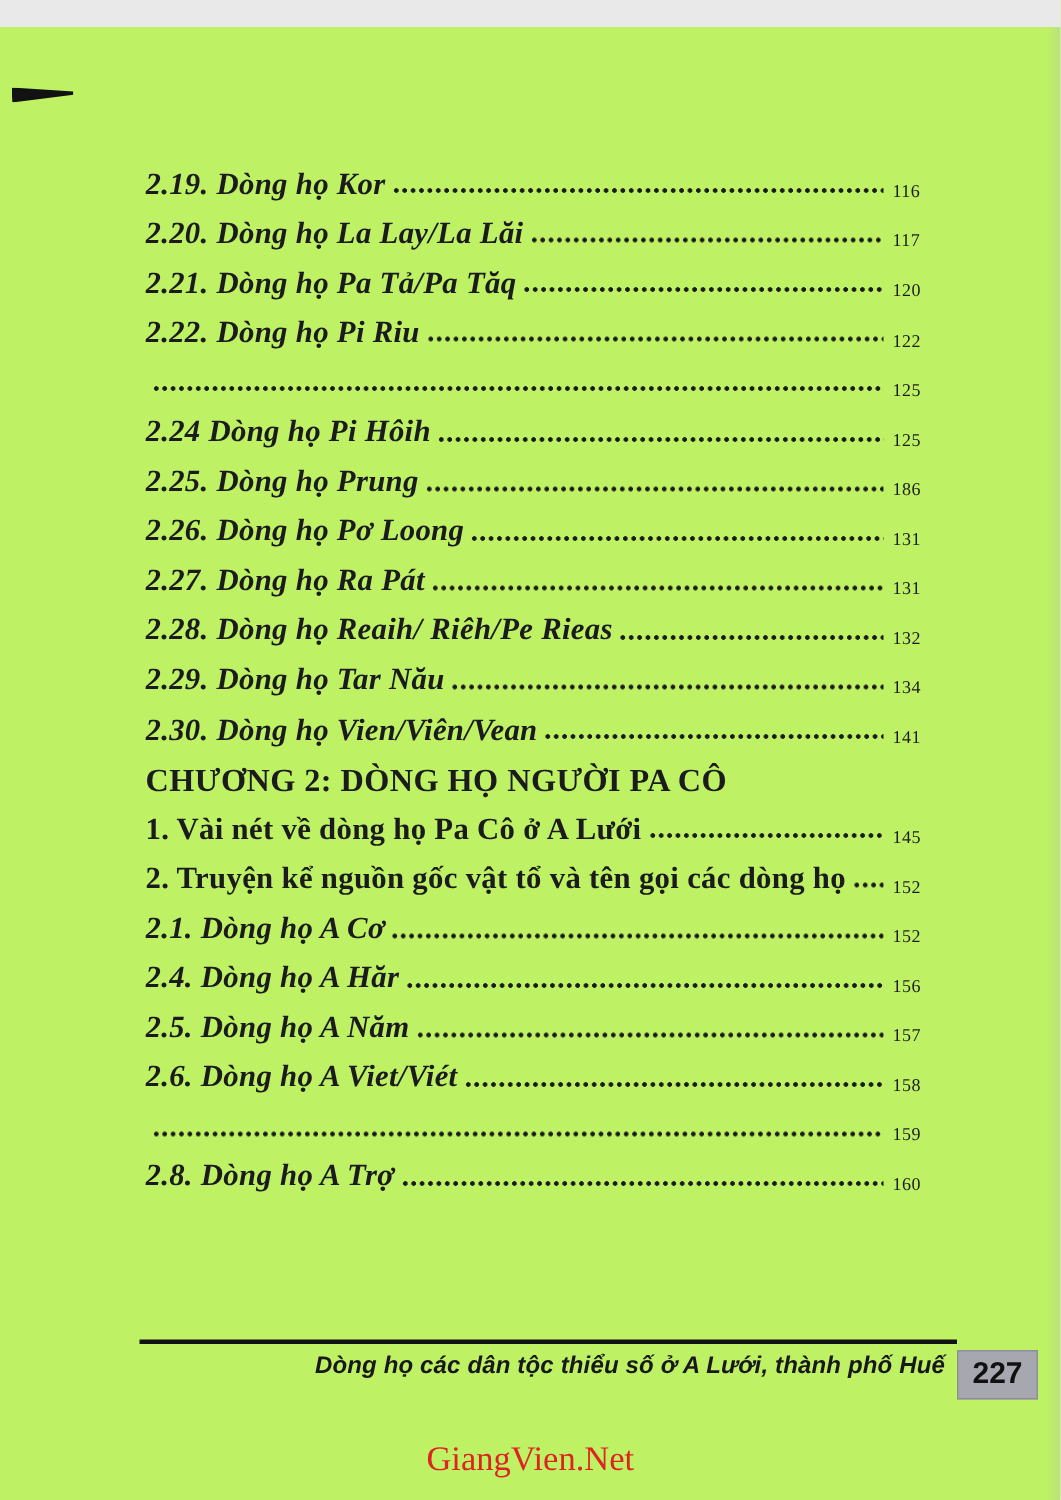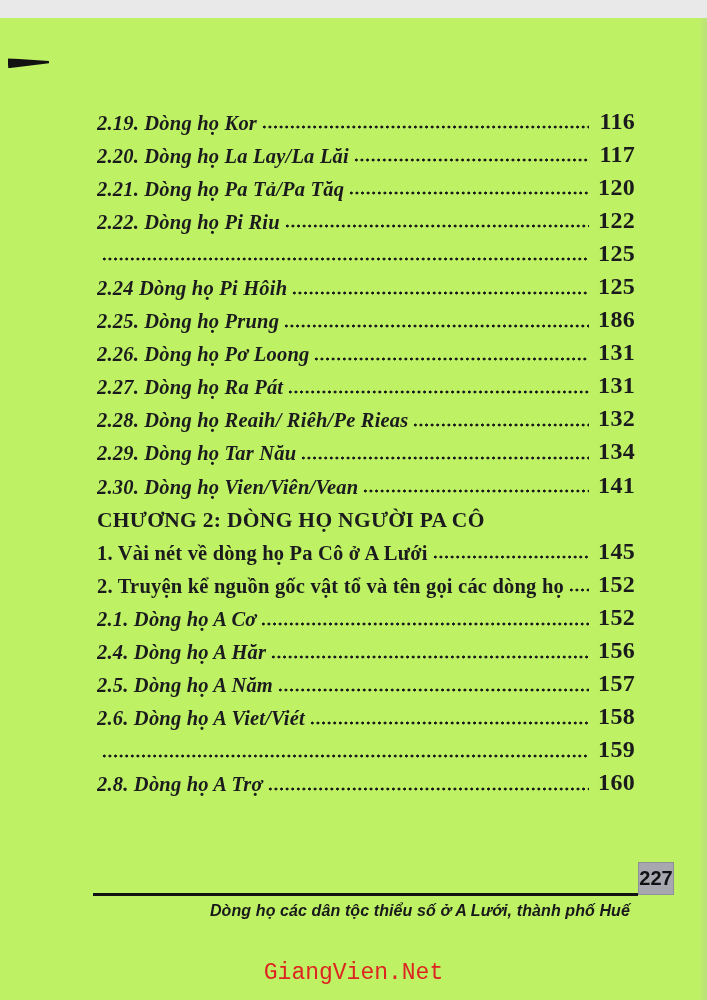--- a/index.html
+++ b/index.html
@@ -41,53 +41,53 @@
   .kind-roman  .toc-label { font-style:normal; font-weight:700; }
   .toc-leader {
     flex:1 1 auto; min-width:0; height:6px;
     margin:0 6px 5px 5px;
     background-image:radial-gradient(circle at 2.2px 3px, #1a1a1a 1.35px, rgba(0,0,0,0) 1.7px);
     background-size:5.6px 6px;
     background-repeat:repeat-x;
     background-position:left bottom;
   }
   .toc-page {
-    flex-shrink:0; width:40px; text-align:right;
-    font-size:24px; font-weight:700; font-style:normal;
+    flex-shrink:0; width:40px; 
+    font-size:12px; font-weight:400; font-style:normal;
     line-height:1.15; letter-spacing:0.3px;
   }
   .kind-heading { align-items:flex-end; }
   .toc-heading {
     font-size:21.5px; font-weight:700; letter-spacing:0.3px;
     line-height:1.15; white-space:nowrap;
   }
   .footer-rule {
     position:absolute; left:93px; top:875px; width:545px; height:3px;
     background:#121212;
   }
   .footer-title {
     position:absolute; left:93px; top:884px; width:537px;
     text-align:right;
     font-family:"Liberation Sans","DejaVu Sans",sans-serif;
     font-style:italic; font-weight:700; font-size:16px;
     color:#18181a; letter-spacing:0.1px;
   }
   .page-badge {
-    position:absolute; left:638px; top:844px; width:36px; height:33px;
+    position:absolute; left:638px; top:882px; width:54px; height:33px;
     background:#a7a7af;
     border:1px solid #8f8f99;
     box-sizing:border-box;
     display:flex; align-items:center; justify-content:center;
     font-family:"Liberation Sans","DejaVu Sans",sans-serif;
     font-weight:700; font-size:20px; color:#111114;
   }
   .watermark {
     position:absolute; left:0; top:942px; width:707px;
     text-align:center;
-    font-family:Liberation Mono, monospace;
+    font-family:Liberation Serif, serif;
     font-size:23px; font-weight:400;
     color:#dd2420;
   }
 </style>
 </head>
 <body>
 
 <div class="page">
   <div class="corner-mark"></div>
 

